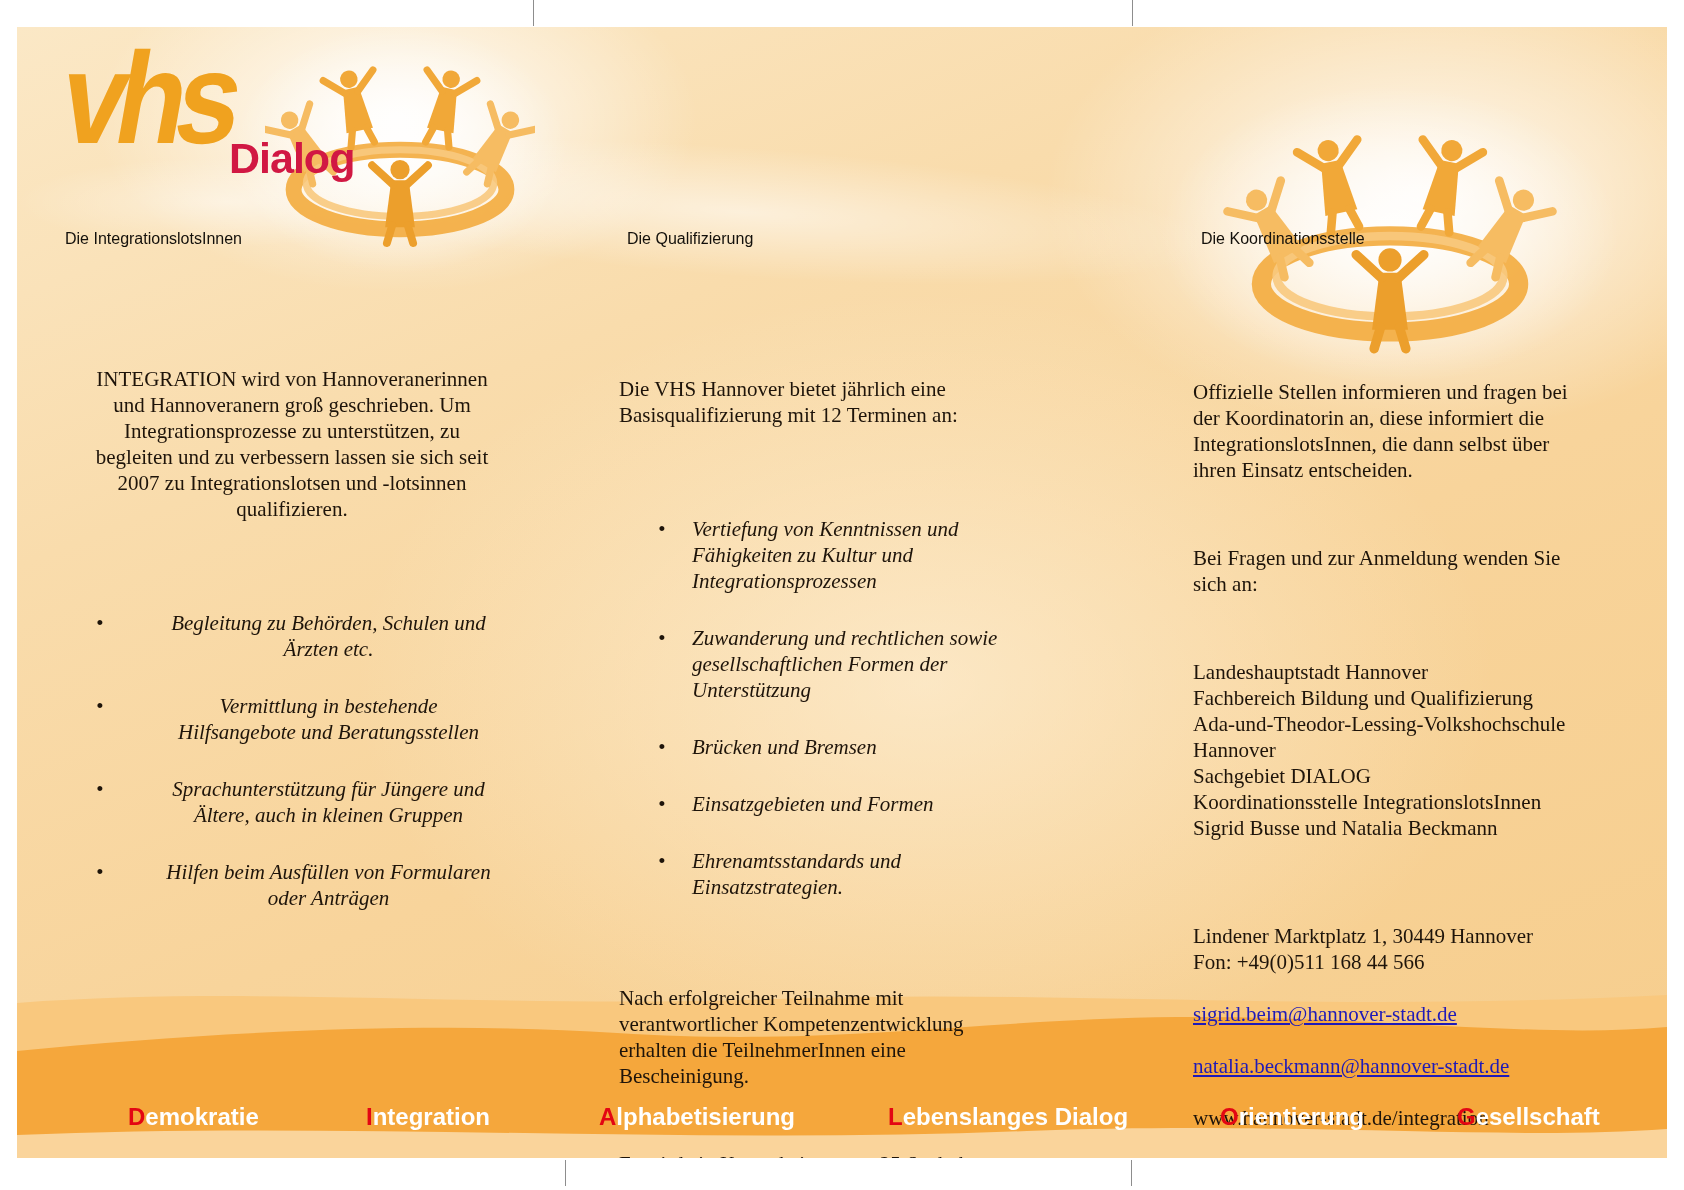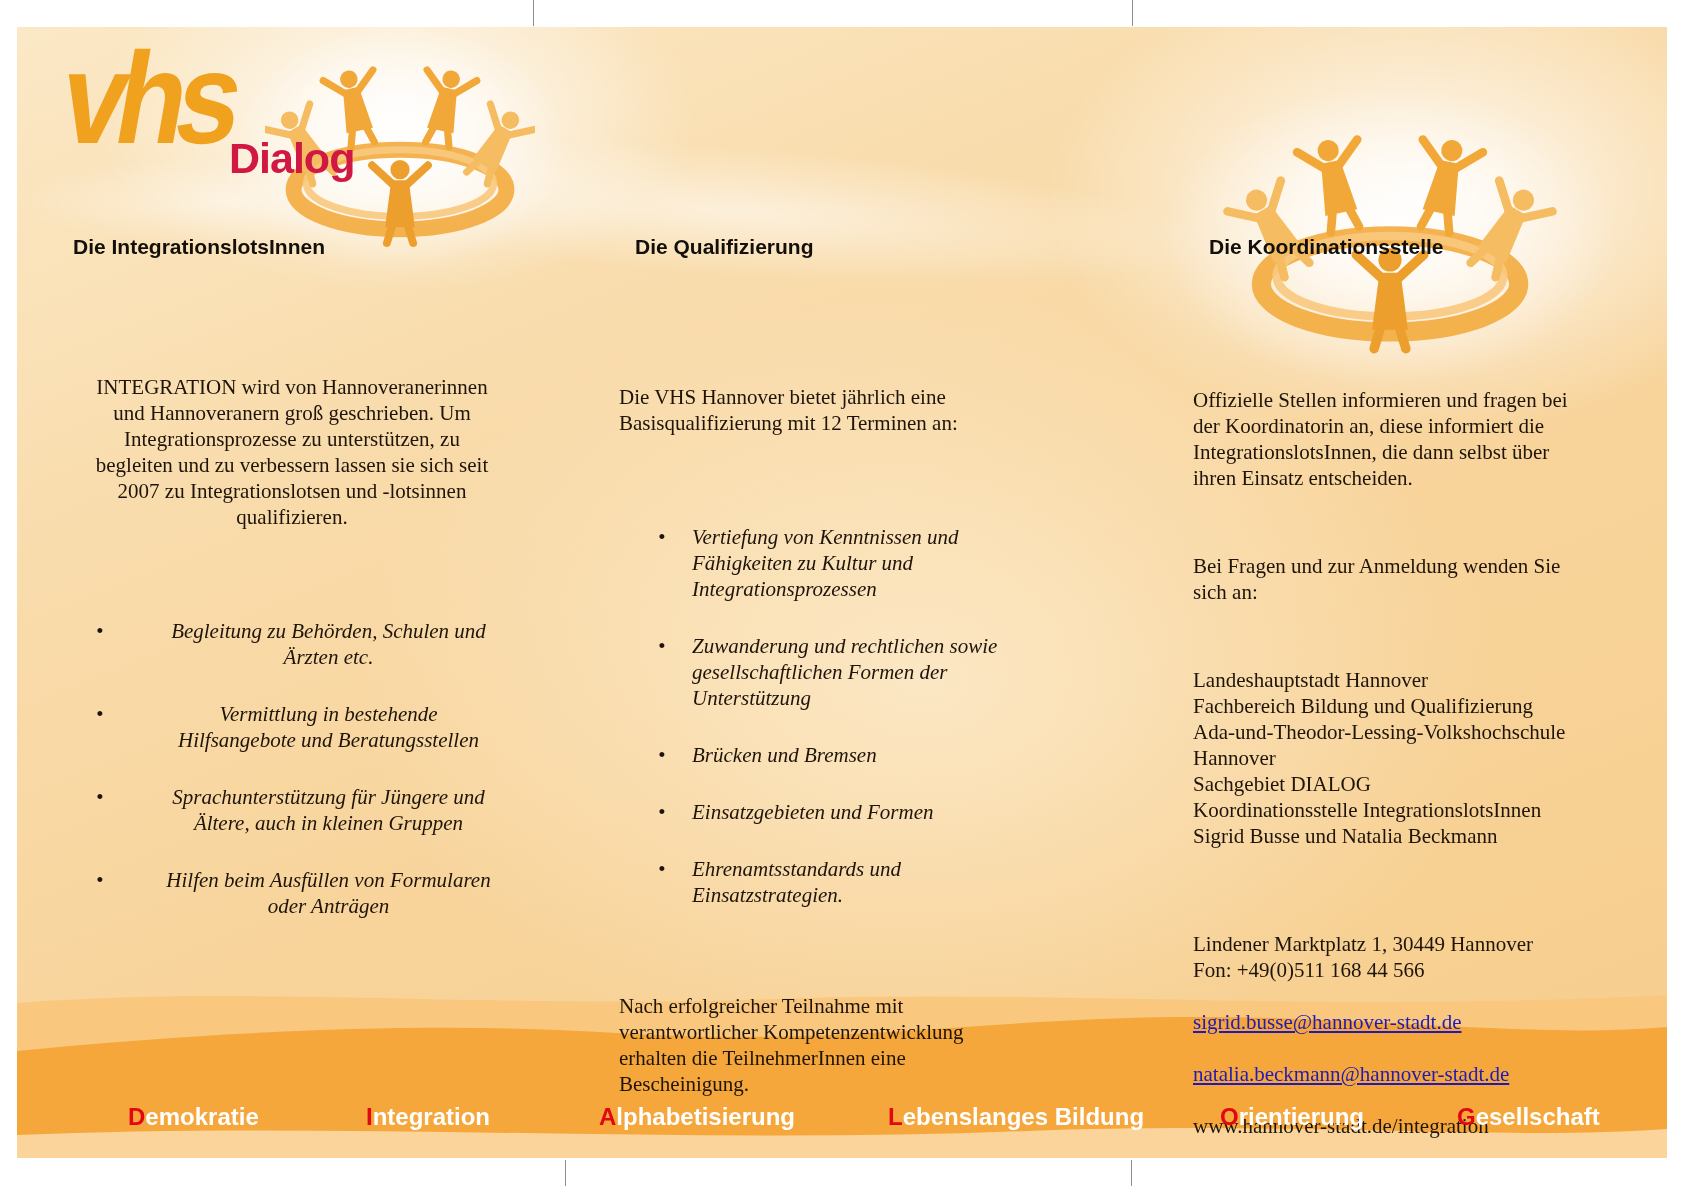--- a/index.html
+++ b/index.html
@@ -48,22 +48,22 @@
   .dolls{position:absolute;pointer-events:none;}
   .dolls .glow{position:absolute;left:-12%;top:-12%;width:124%;height:124%;
     background:radial-gradient(closest-side, rgba(255,255,255,.95), rgba(255,255,255,.45) 55%, rgba(255,255,255,0));}
   .dolls svg{position:relative;display:block;width:100%;height:100%;}
   .dolls.left{left:248px;top:22px;width:270px;height:200px;}
   .dolls.right{left:1188px;top:88px;width:370px;height:240px;}
 
   
   .col{position:absolute;top:191px;color:#1e140a;font-size:21px;line-height:26px;}
   .col h2{
-    margin:16px;font-family:"Liberation Sans",sans-serif;font-weight:bold;
-    font-size:21px;line-height:26px;color:#13100b;
+    margin:8px;font-family:"Liberation Sans",sans-serif;font-weight:normal;
+    font-size:16px;line-height:26px;color:#13100b;
   }
   .col .body{white-space:pre-line;}
   .col.c1{left:40px;width:470px;}
   .col.c2{left:602px;width:460px;}
   .col.c3{left:1176px;width:462px;}
   .col.c1 .body{margin-top:88px;text-align:center;}
   .col.c2 .body{margin-top:98px;}
   .col.c3 .body{margin-top:101px;}
   .col p{margin:0 0 36px 0;}
   .col ul{list-style:none;margin:0 0 28px 0;padding:0 0 0 39px;}
@@ -213,27 +213,27 @@
       <div class="addr">Landeshauptstadt Hannover
 Fachbereich Bildung und Qualifizierung
 Ada-und-Theodor-Lessing-Volkshochschule
 Hannover
 Sachgebiet DIALOG
 Koordinationsstelle IntegrationslotsInnen
 Sigrid Busse und Natalia Beckmann</div>
       <div class="contact">
         <div>Lindener Marktplatz 1, 30449 Hannover
 Fon: +49(0)511 168 44 566</div>
-        <a class="email">sigrid.busse@hannover-stadt.de</a>
+        <a class="email">sigrid.beim@hannover-stadt.de</a>
         <a class="email">natalia.beckmann@hannover-stadt.de</a>
         <div class="website">www.hannover-stadt.de/integration</div>
       </div>
     </div>
   </section>
 
   <span class="footer-word" style="left:91px"><span class="init">D</span><span>emokratie</span></span>
   <span class="footer-word" style="left:329px"><span class="init">I</span><span>ntegration</span></span>
   <span class="footer-word" style="left:562px"><span class="init">A</span><span>lphabetisierung</span></span>
-  <span class="footer-word" style="left:851px"><span class="init">L</span><span>ebenslanges Bildung</span></span>
+  <span class="footer-word" style="left:851px"><span class="init">L</span><span>ebenslanges Dialog</span></span>
   <span class="footer-word" style="left:1183px"><span class="init">O</span><span>rientierung</span></span>
   <span class="footer-word" style="left:1420px"><span class="init">G</span><span>esellschaft</span></span>
 
 </div>
 
 </body></html>

